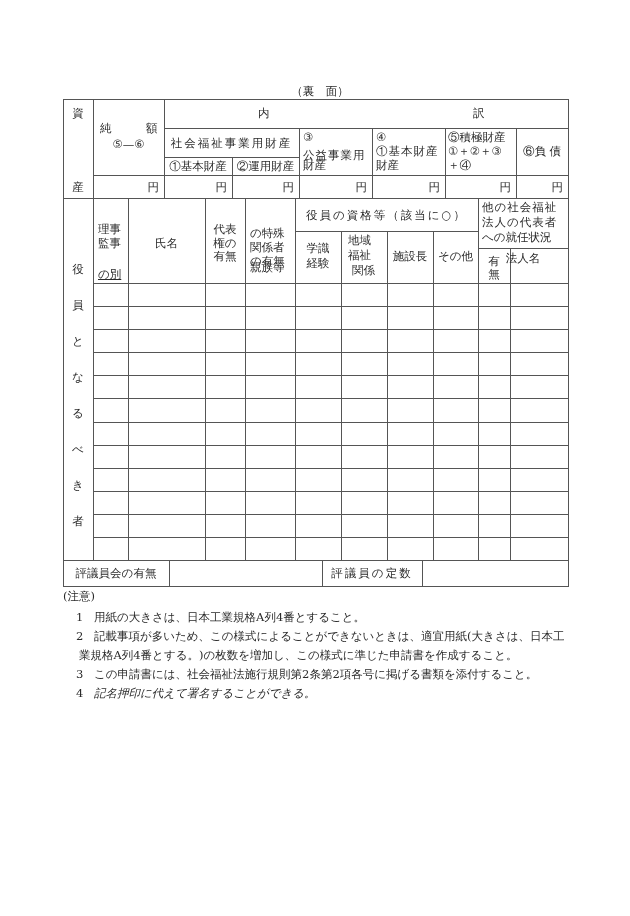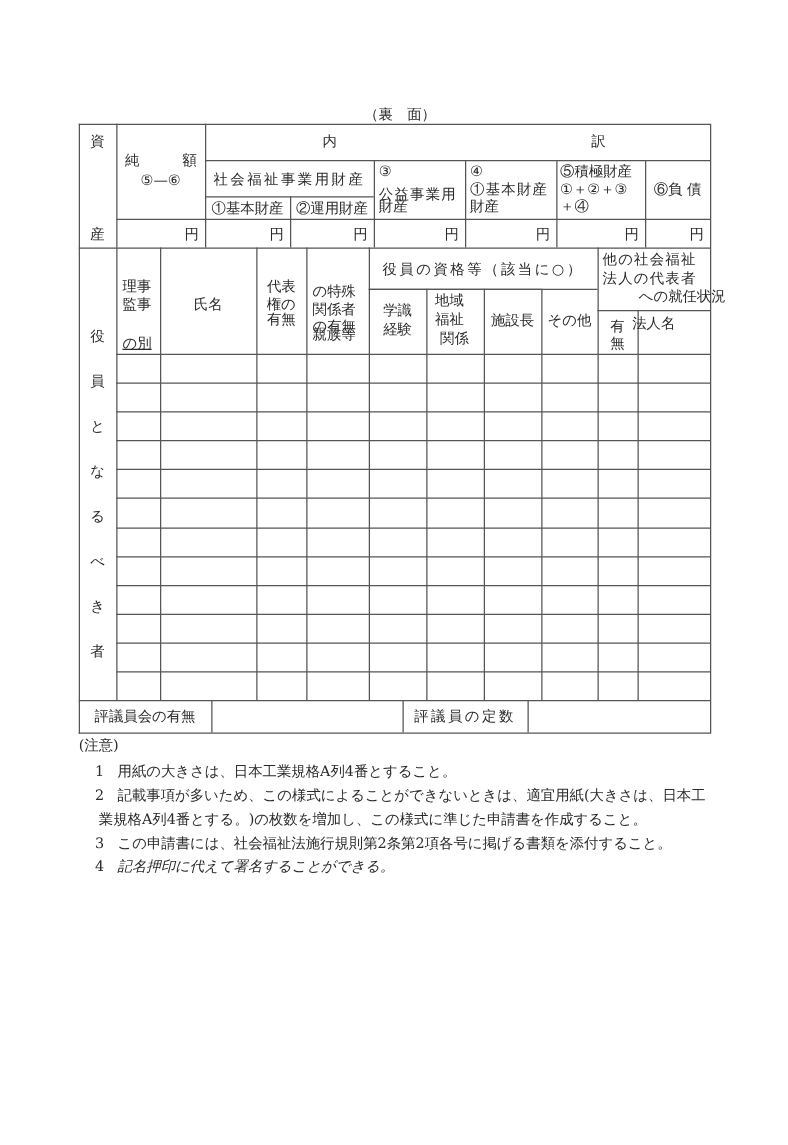--- a/index.html
+++ b/index.html
@@ -258,21 +258,21 @@
 
   <div class="t" style="left:348px;top:233px;">地域</div>
   <div class="t" style="left:348px;top:248px;">福祉</div>
   <div class="t" style="left:352px;top:263px;">関係</div>
 
   <div class="t c" style="left:387px;top:249px;width:46px;">施設長</div>
   <div class="t c" style="left:433px;top:249px;width:45px;">その他</div>
 
   <div class="t" style="left:482px;top:200px;letter-spacing:1px;">他の社会福祉</div>
   <div class="t" style="left:482px;top:215px;letter-spacing:1px;">法人の代表者</div>
-  <div class="t" style="left:511px;top:230px;">への就任状況</div>
+  <div class="t" style="left:482px;top:230px;">への就任状況</div>
 
   <div class="t c" style="left:478px;top:254px;width:32px;">有</div>
   <div class="t c" style="left:478px;top:267px;width:32px;">無</div>
   <div class="t c" style="left:494px;top:251px;width:58px;">法人名</div>
 </div>
 
 <div>
   <div class="hl" style="left:63px;top:560px;width:505px;"></div>
   <div class="hl" style="left:63px;top:586px;width:505px;"></div>
   <div class="vl" style="left:169px;top:560px;height:26px;"></div>

